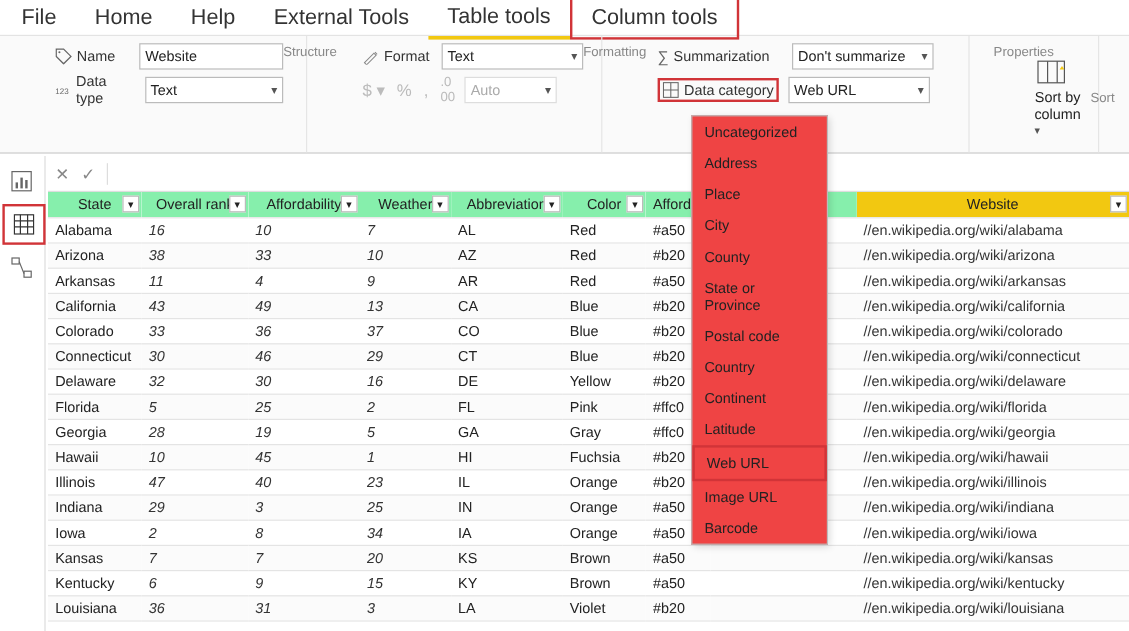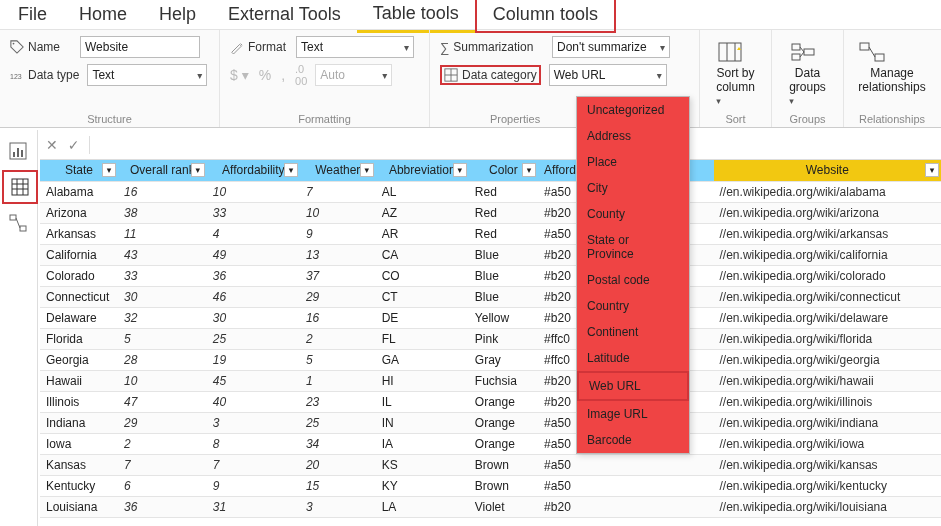--- a/index.html
+++ b/index.html
@@ -6,21 +6,21 @@
 body { background: #fff; width: 941px; height: 526px; overflow: hidden; font-size: 12px; color: #222; }
 
 
 .menu-row { display: flex; align-items: center; height: 30px; padding: 0 2px; border-bottom: 1px solid #e3e3e3; }
 .menu-item { padding: 6px 16px; cursor: pointer; color: #333; font-size: 18px; }
 .menu-item.active { border-bottom: 3px solid #f2c811; }
 .red-outline { border: 2px solid #d13438 !important; }
 
 
 .ribbon { display: flex; height: 98px; border-bottom: 1px solid #ccc; background: #fafafa; }
-.ribbon-group { display: flex; flex-direction: column; justify-content: space-between; padding: 6px 10px 2px; border-right: 1px solid #e5e5e5; position: relative; }
+.ribbon-group { display: flex; flex-direction: row; justify-content: space-between; padding: 6px 10px 2px; border-right: 1px solid #e5e5e5; position: relative; margin-left: 36px; }
 .ribbon-group-body { display: flex; flex-direction: column; gap: 6px; flex: 1; }
 .ribbon-group-label { text-align: center; font-size: 11px; color: #888; padding-top: 2px; }
 .field-row { display: flex; align-items: center; gap: 8px; height: 22px; }
 .field-label { min-width: 62px; color: #333; font-size: 12px; display: flex; align-items: center; gap: 4px; }
 .field-input { border: 1px solid #bbb; height: 22px; padding: 0 4px; font-size: 12px; background: #fff; display: flex; align-items: center; justify-content: space-between; }
 .field-input.select::after { content: "▾"; color: #555; margin-left: 4px; font-size: 10px; }
 .field-input.grayed { color: #aaa; border-color: #ddd; }
 .tool-icons { display: flex; gap: 10px; color: #bbb; font-size: 14px; align-items: center; }
 .vert-btn { display: flex; flex-direction: column; align-items: flex-start; justify-content: center; gap: 2px; padding: 4px 8px; cursor: pointer; font-size: 12px; }
 .vert-btn .icon-box { width: 28px; height: 24px; display: flex; align-items: center; justify-content: center; }
@@ -33,21 +33,21 @@
 
 
 .formula-bar { position: absolute; left: 40px; top: 130px; right: 0; height: 30px; display: flex; align-items: center; border-bottom: 1px solid #ddd; padding: 0 6px; gap: 10px; }
 .fx-icon { color: #888; font-size: 14px; }
 .fx-sep { width: 1px; height: 18px; background: #ddd; }
 
 
 .grid-wrap { position: absolute; left: 40px; top: 160px; right: 0; bottom: 0; overflow: hidden; }
 table.grid { border-collapse: collapse; width: 100%; table-layout: fixed; }
 .grid th, .grid td { border-bottom: 1px solid #e4e4e4; height: 21px; padding: 0 6px; font-size: 12px; white-space: nowrap; overflow: hidden; }
-.grid th { background: #7dd3fc; font-weight: normal; position: relative; text-align: center; }
+.grid th { background: #86efac; font-weight: normal; position: relative; text-align: center; }
 .grid th .dd { position: absolute; right: 2px; top: 3px; width: 14px; height: 14px; border: 1px solid #bbb; font-size: 9px; line-height: 12px; text-align: center; background: #fff; }
 .grid th.highlight { background: #f2c811; }
 .grid td.num { text-align: left; font-style: italic; color: #333; }
 .grid td.txt { text-align: left; }
 .grid td.url { color: #333; }
 .grid tbody tr:nth-child(even) td { background: #fbfbfb; }
 
 
 .dropdown-pop { position: absolute; background: #ef4444; border: 1px solid #bbb; box-shadow: 2px 2px 6px rgba(0,0,0,0.15); z-index: 50; width: 114px; }
 .dropdown-pop .opt { padding: 6px 10px; font-size: 12px; cursor: pointer; }

